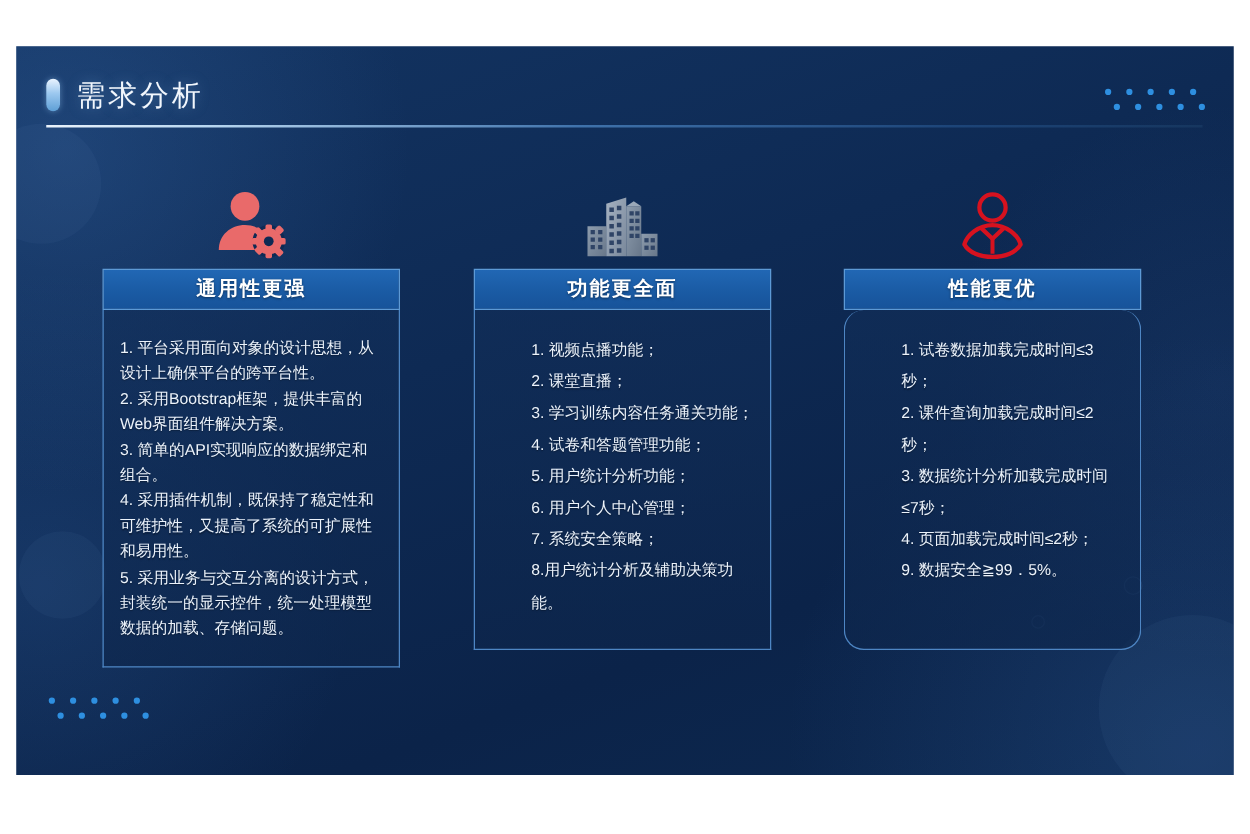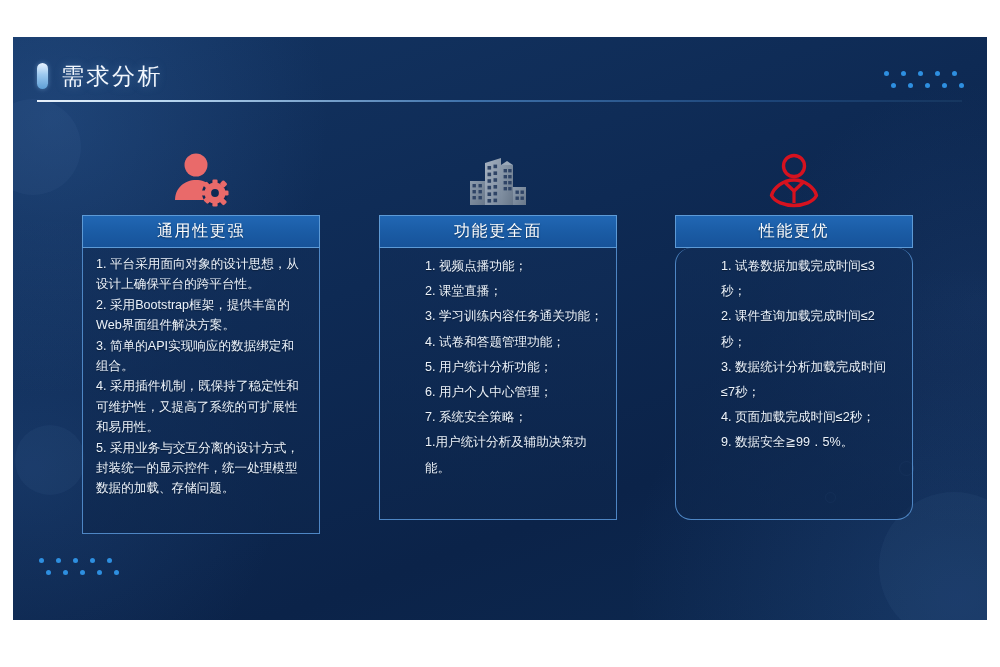--- a/index.html
+++ b/index.html
@@ -133,30 +133,30 @@
     background: linear-gradient(180deg, #2167b4 0%, #1a5ba4 55%, #17539a 100%);
     border: 1px solid #5d9ad6;
     box-sizing: border-box;
     display: flex;
     align-items: center;
     justify-content: center;
   }
   .card-header-text {
     color: #ffffff;
     font-size: 16px;
-    font-weight: normal;
+    font-weight: bold;
     letter-spacing: 1.6px;
     text-shadow: 0 1px 2px rgba(0,0,0,0.45);
   }
   .card-body {
     border: 1px solid #4e86c4;
     border-top: none;
     box-sizing: border-box;
     background: linear-gradient(180deg, rgba(17,46,89,0.62) 0%, rgba(13,38,76,0.62) 100%);
-    padding: 6px 13px 12px 13px;
+    padding: 20px 13px 12px 13px;
   }
   .card-body.tall { height: 286px; }
   .card-body.mid  { height: 272px; }
   .card-body.short{ height: 272px; border-radius: 16px; }
 
   .body-line {
     color: #ecf3fb;
     font-size: 12.6px;
     line-height: 1.62;
     margin: 0;
@@ -317,21 +317,21 @@
         <span class="card-header-text">功能更全面</span>
       </div>
       <div class="card-body mid">
         <p class="body-line spaced">1. 视频点播功能；</p>
         <p class="body-line spaced">2. 课堂直播；</p>
         <p class="body-line spaced">3. 学习训练内容任务通关功能；</p>
         <p class="body-line spaced">4. 试卷和答题管理功能；</p>
         <p class="body-line spaced">5. 用户统计分析功能；</p>
         <p class="body-line spaced">6. 用户个人中心管理；</p>
         <p class="body-line spaced">7. 系统安全策略；</p>
-        <p class="body-line spaced">1.用户统计分析及辅助决策功能。</p>
+        <p class="body-line spaced">8.用户统计分析及辅助决策功能。</p>
       </div>
     </div>
 
     <div class="column col-2">
       <div class="icon-wrap">
         <svg width="62" height="62" viewBox="0 0 62 62" aria-hidden="true">
           <circle cx="31" cy="17" r="10.5" fill="none" stroke="#d6121f" stroke-width="3.4"></circle>
           <path d="M31 31c-11 0-20.5 8-22.5 15.5C12 53 21 56.5 31 56.5s19-3.5 22.5-10C51.5 39 42 31 31 31z" fill="none" stroke="#d6121f" stroke-width="3.4" stroke-linejoin="round"></path>
           <path d="M22 33.5 L31 42 L40 33.5" fill="none" stroke="#d6121f" stroke-width="3.4" stroke-linejoin="round"></path>
           <path d="M31 42 L31 54" fill="none" stroke="#d6121f" stroke-width="3.2"></path>

